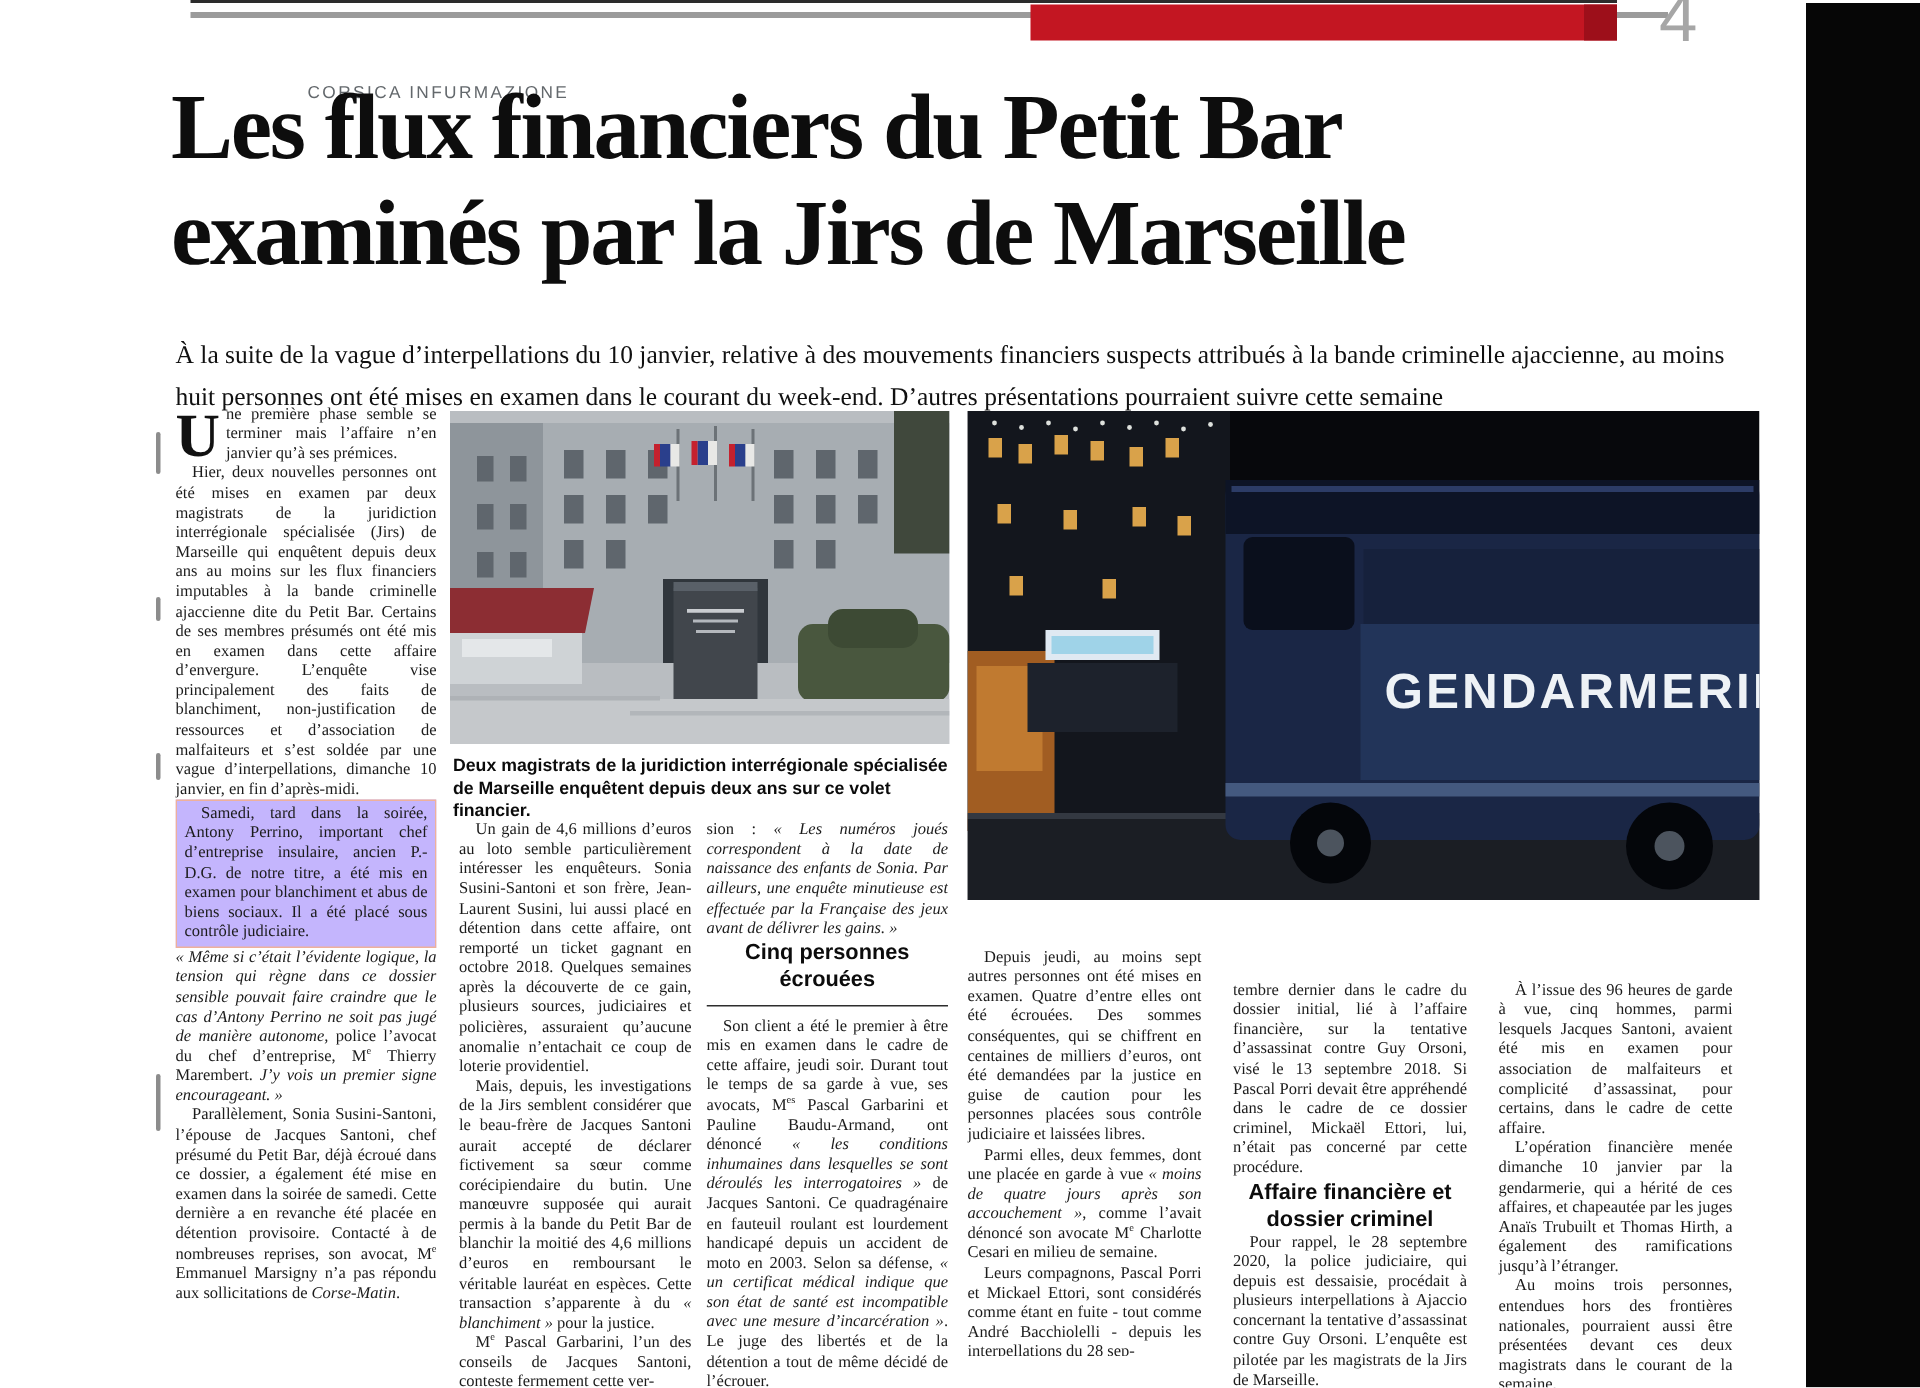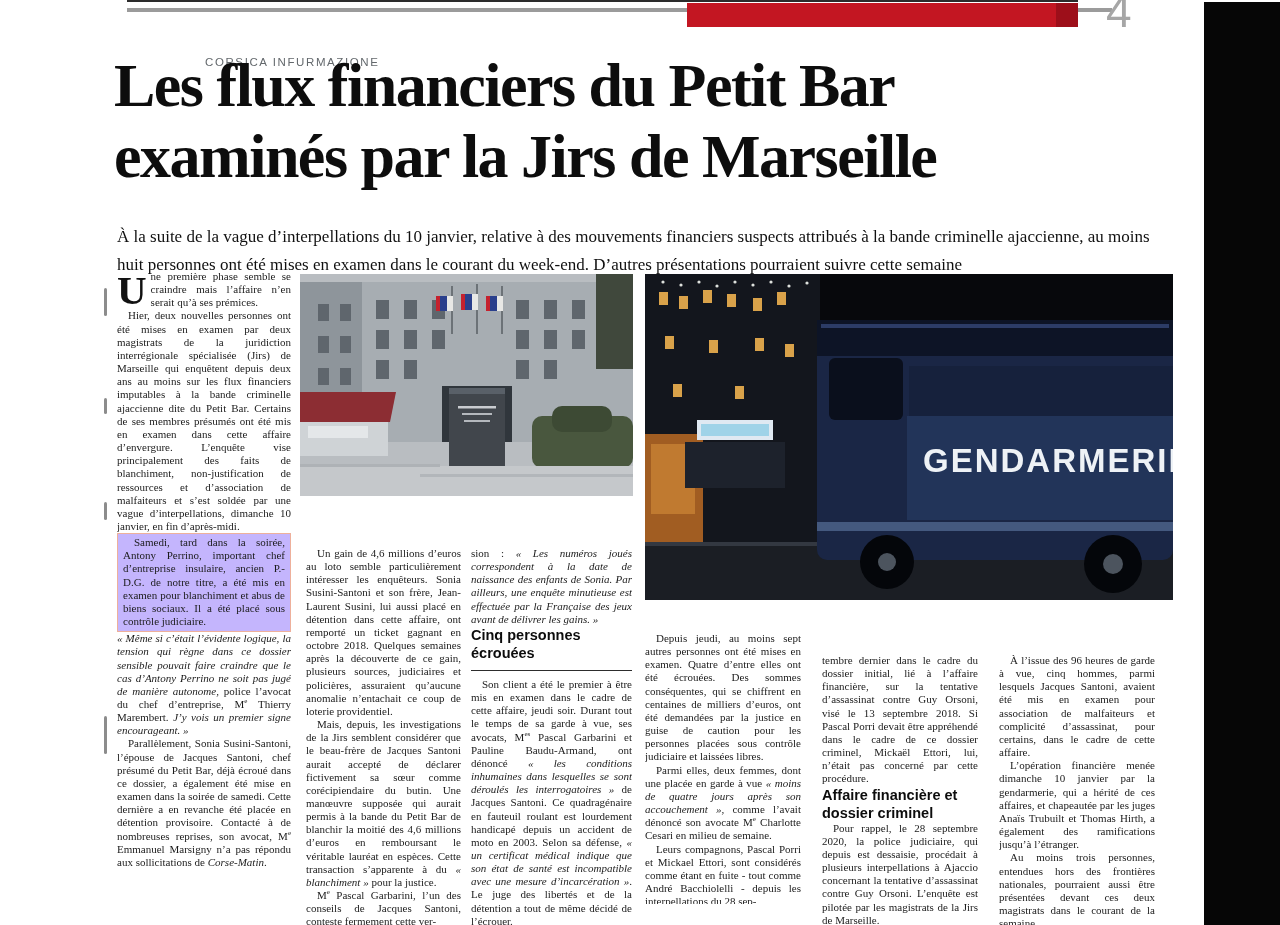--- a/index.html
+++ b/index.html
@@ -24,21 +24,21 @@
   
   .col{position:absolute;overflow:hidden;font-size:11px;line-height:13.15px;text-align:justify;}
   .col p{margin:0;}
   .col .p{text-indent:11px;}
   .col .noind{text-indent:0;}
   .col .i, .col .i span{font-style:italic;}
   .sup{vertical-align:super;font-size:7px;line-height:0;}
   .dropcap{float:left;font-size:41px;line-height:34px;padding:3px 4px 0 0;font-weight:bold;color:#111;}
   .hl{background:#c4b5fd;border:1.5px solid #eeb09b;padding:2px 5px 3px;margin:2px 0;text-indent:11px;}
   .subhd{font-family:"Liberation Sans",sans-serif;font-weight:bold;font-size:14.5px;line-height:18px;
-         text-align:left;text-indent:0;margin:6px 0 5px;color:#0c0c0c;}
+         text-align:center;text-indent:0;margin:6px 0 5px;color:#0c0c0c;}
   .subhd.ruled{border-bottom:1.5px solid #2d2d2d;padding-bottom:8px;margin-bottom:7px;}
   
   figure{margin:0;padding:0;position:absolute;}
   .photo1{left:300px;top:274px;width:333px;height:222px;}
   .photo2{left:645px;top:274px;width:528px;height:326px;}
   figure svg{display:block;}
   .caption{position:absolute;font-family:"Liberation Sans",sans-serif;font-weight:bold;
            font-size:11.8px;line-height:15.2px;color:#0b0b0b;}
   .caption1{left:302px;top:503px;width:332px;}
   .caption2{left:645px;top:604px;width:531px;height:48px;}
@@ -68,21 +68,21 @@
   <div class="margin-mark" style="left:104px;top:502px;height:18px;"></div>
   <div class="margin-mark" style="left:104px;top:716px;height:38px;"></div>
 
   <div class="headline">
     <div>Les flux financiers du Petit Bar</div>
     <div>examinés par la Jirs de Marseille</div>
   </div>
   <p class="standfirst">À la suite de la vague d’interpellations du 10 janvier, relative à des mouvements financiers suspects attribués à la bande criminelle ajaccienne, au moins huit personnes ont été mises en examen dans le courant du week-end. D’autres présentations pourraient suivre cette semaine</p>
 
   <div class="col c1">
-      <p class="noind"><span class="dropcap">U</span><span>ne première phase semble se craindre mais l’affaire n’en serait qu’à ses prémices.</span></p>
+      <p class="noind"><span class="dropcap">U</span><span>ne première phase semble se terminer mais l’affaire n’en janvier qu’à ses prémices.</span></p>
       <p class="p"><span>Hier, deux nouvelles personnes ont été mises en examen par deux magistrats de la juridiction interrégionale spécialisée (Jirs) de Marseille qui enquêtent depuis deux ans au moins sur les flux financiers imputables à la bande criminelle ajaccienne dite du Petit Bar. Certains de ses membres présumés ont été mis en examen dans cette affaire d’envergure. L’enquête vise principalement des faits de blanchiment, non-justification de ressources et d’association de malfaiteurs et s’est soldée par une vague d’interpellations, dimanche 10 janvier, en fin d’après-midi.</span></p>
       <p class="hl"><span>Samedi, tard dans la soirée, Antony Perrino, important chef d’entreprise insulaire, ancien P.-D.G. de notre titre, a été mis en examen pour blanchiment et abus de biens sociaux. Il a été placé sous contrôle judiciaire.</span></p>
       <p class="noind"><span class="i">« Même si c’était l’évidente logique, la tension qui règne dans ce dossier sensible pouvait faire craindre que le cas d’Antony Perrino ne soit pas jugé de manière autonome, </span><span>police l’avocat du chef d’entreprise, M</span><span class="sup">e</span><span> Thierry Marembert. </span><span class="i">J’y vois un premier signe encourageant. »</span></p>
       <p class="p"><span>Parallèlement, Sonia Susini-Santoni, l’épouse de Jacques Santoni, chef présumé du Petit Bar, déjà écroué dans ce dossier, a également été mise en examen dans la soirée de samedi. Cette dernière a en revanche été placée en détention provisoire. Contacté à de nombreuses reprises, son avocat, M</span><span class="sup">e</span><span> Emmanuel Marsigny n’a pas répondu aux sollicitations de </span><span class="i">Corse-Matin</span><span>.</span></p>
     </div>
 
   <figure class="photo1">
     <svg width="333" height="222" viewBox="0 0 333 222">
       <rect width="333" height="222" fill="#b9bdc1"></rect>
       <rect x="0" y="8" width="333" height="160" fill="#a7adb2"></rect>
@@ -144,20 +144,21 @@
       <rect x="8" y="152" width="60" height="12" fill="#e4e7e9"></rect>
       <g fill="#49573e">
         <rect x="232" y="142" width="101" height="52" rx="10"></rect>
         <rect x="252" y="132" width="60" height="26" rx="10" fill="#3d4a34"></rect>
       </g>
       <rect x="0" y="192" width="333" height="30" fill="#c5c8cb"></rect>
       <rect x="0" y="190" width="140" height="3" fill="#aeb2b6"></rect>
       <rect x="120" y="200" width="213" height="3" fill="#b2b6ba"></rect>
     </svg>
   </figure>
+  <figcaption class="caption caption1">Deux magistrats de la juridiction interrégionale spécialisée de Marseille enquêtent depuis deux ans sur ce volet financier.</figcaption>
 
   <div class="col c2">
       <p class="p"><span>Un gain de 4,6 millions d’euros au loto semble particulièrement intéresser les enquêteurs. Sonia Susini-Santoni et son frère, Jean-Laurent Susini, lui aussi placé en détention dans cette affaire, ont remporté un ticket gagnant en octobre 2018. Quelques semaines après la découverte de ce gain, plusieurs sources, judiciaires et policières, assuraient qu’aucune anomalie n’entachait ce coup de loterie providentiel.</span></p>
       <p class="p"><span>Mais, depuis, les investigations de la Jirs semblent considérer que le beau-frère de Jacques Santoni aurait accepté de déclarer fictivement sa sœur comme corécipiendaire du butin. Une manœuvre supposée qui aurait permis à la bande du Petit Bar de blanchir la moitié des 4,6 millions d’euros en remboursant le véritable lauréat en espèces. Cette transaction s’apparente à du </span><span class="i">« blanchiment »</span><span> pour la justice.</span></p>
       <p class="p"><span>M</span><span class="sup">e</span><span> Pascal Garbarini, l’un des conseils de Jacques Santoni, conteste fermement cette ver-</span></p>
     </div>
   <div class="col c3">
       <p class="noind"><span>sion : </span><span class="i">« Les numéros joués correspondent à la date de naissance des enfants de Sonia. Par ailleurs, une enquête minutieuse est effectuée par la Française des jeux avant de délivrer les gains. »</span></p>
       <p class="subhd ruled"><span>Cinq personnes écrouées</span></p>
       <p class="p"><span>Son client a été le premier à être mis en examen dans le cadre de cette affaire, jeudi soir. Durant tout le temps de sa garde à vue, ses avocats, M</span><span class="sup">es</span><span> Pascal Garbarini et Pauline Baudu-Armand, ont dénoncé </span><span class="i">« les conditions inhumaines dans lesquelles se sont déroulés les interrogatoires »</span><span> de Jacques Santoni. Ce quadragénaire en fauteuil roulant est lourdement handicapé depuis un accident de moto en 2003. Selon sa défense, </span><span class="i">« un certificat médical indique que son état de santé est incompatible avec une mesure d’incarcération »</span><span>. Le juge des libertés et de la détention a tout de même décidé de l’écrouer.</span></p>

